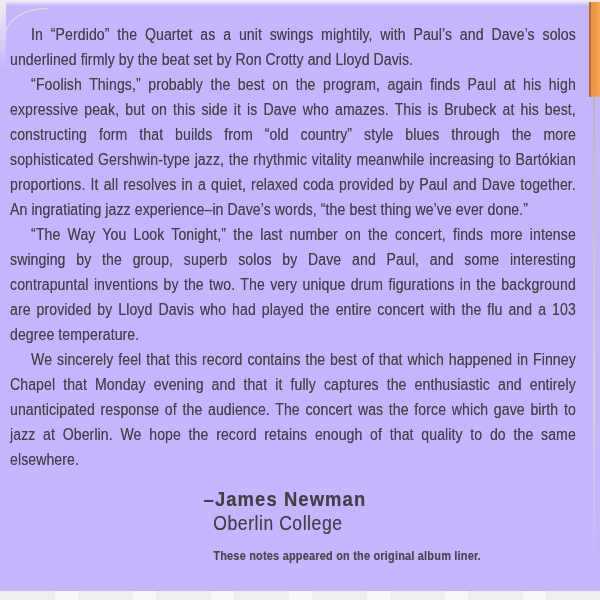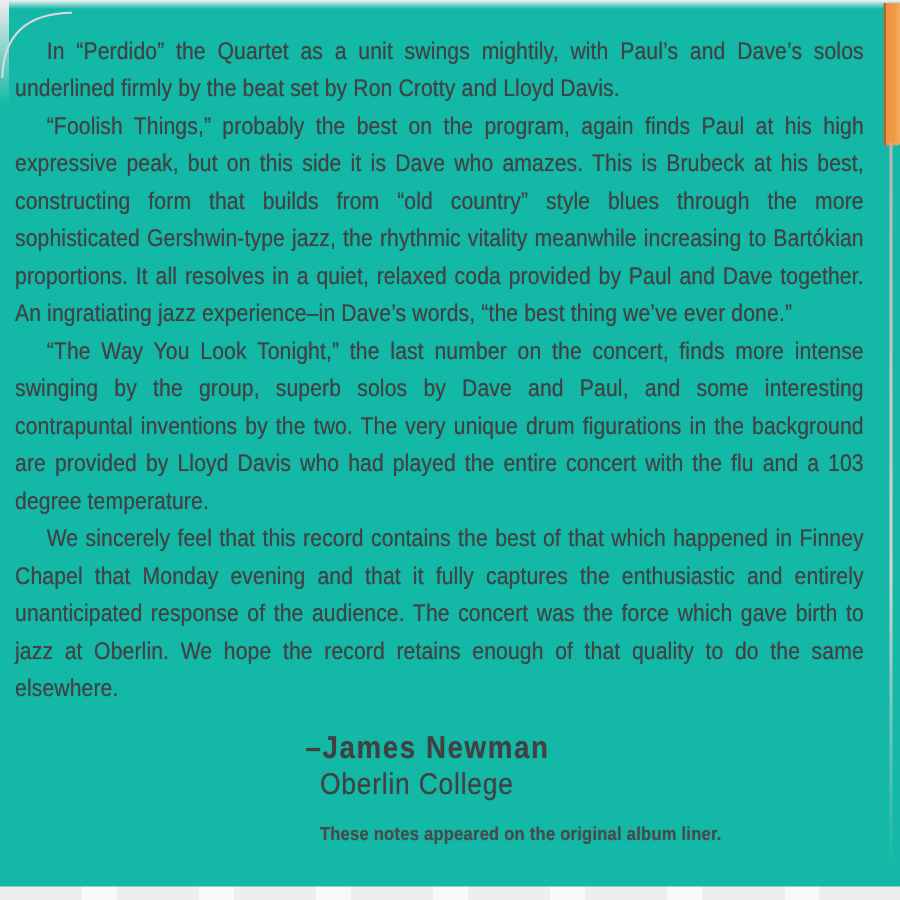--- a/index.html
+++ b/index.html
@@ -5,21 +5,21 @@
   html, body { margin: 0; padding: 0; }
   body {
     width: 600px; height: 600px;
     background: #ffffff;
     font-family: "Liberation Sans", sans-serif;
     overflow: hidden;
   }
   .page {
     position: relative;
     width: 600px; height: 600px;
-    background: #14b8a6;
+    background: #c4b5fd;
     overflow: hidden;
   }
   
   .top-shade {
     position: absolute; top: 0; left: 0;
     width: 600px; height: 6px;
     background: linear-gradient(180deg, #f4f2f4, rgba(244,242,244,0));
   }
   .left-shade {
     position: absolute; top: 0; left: 0;

